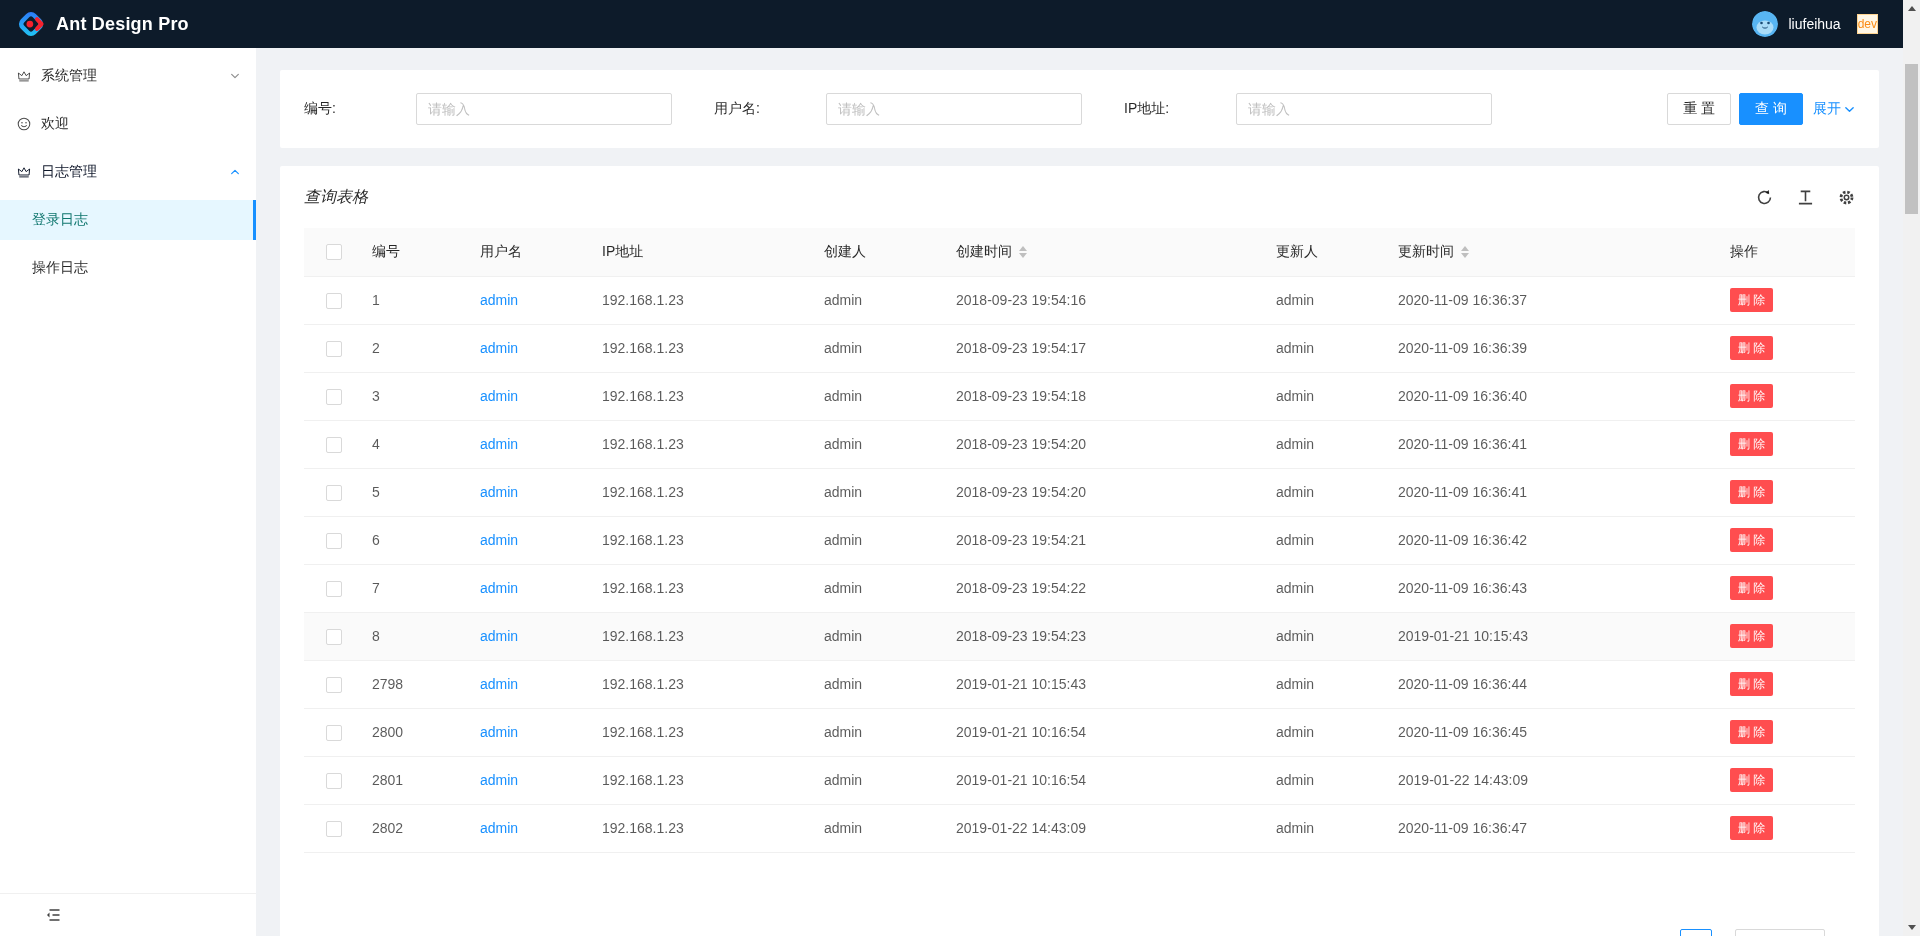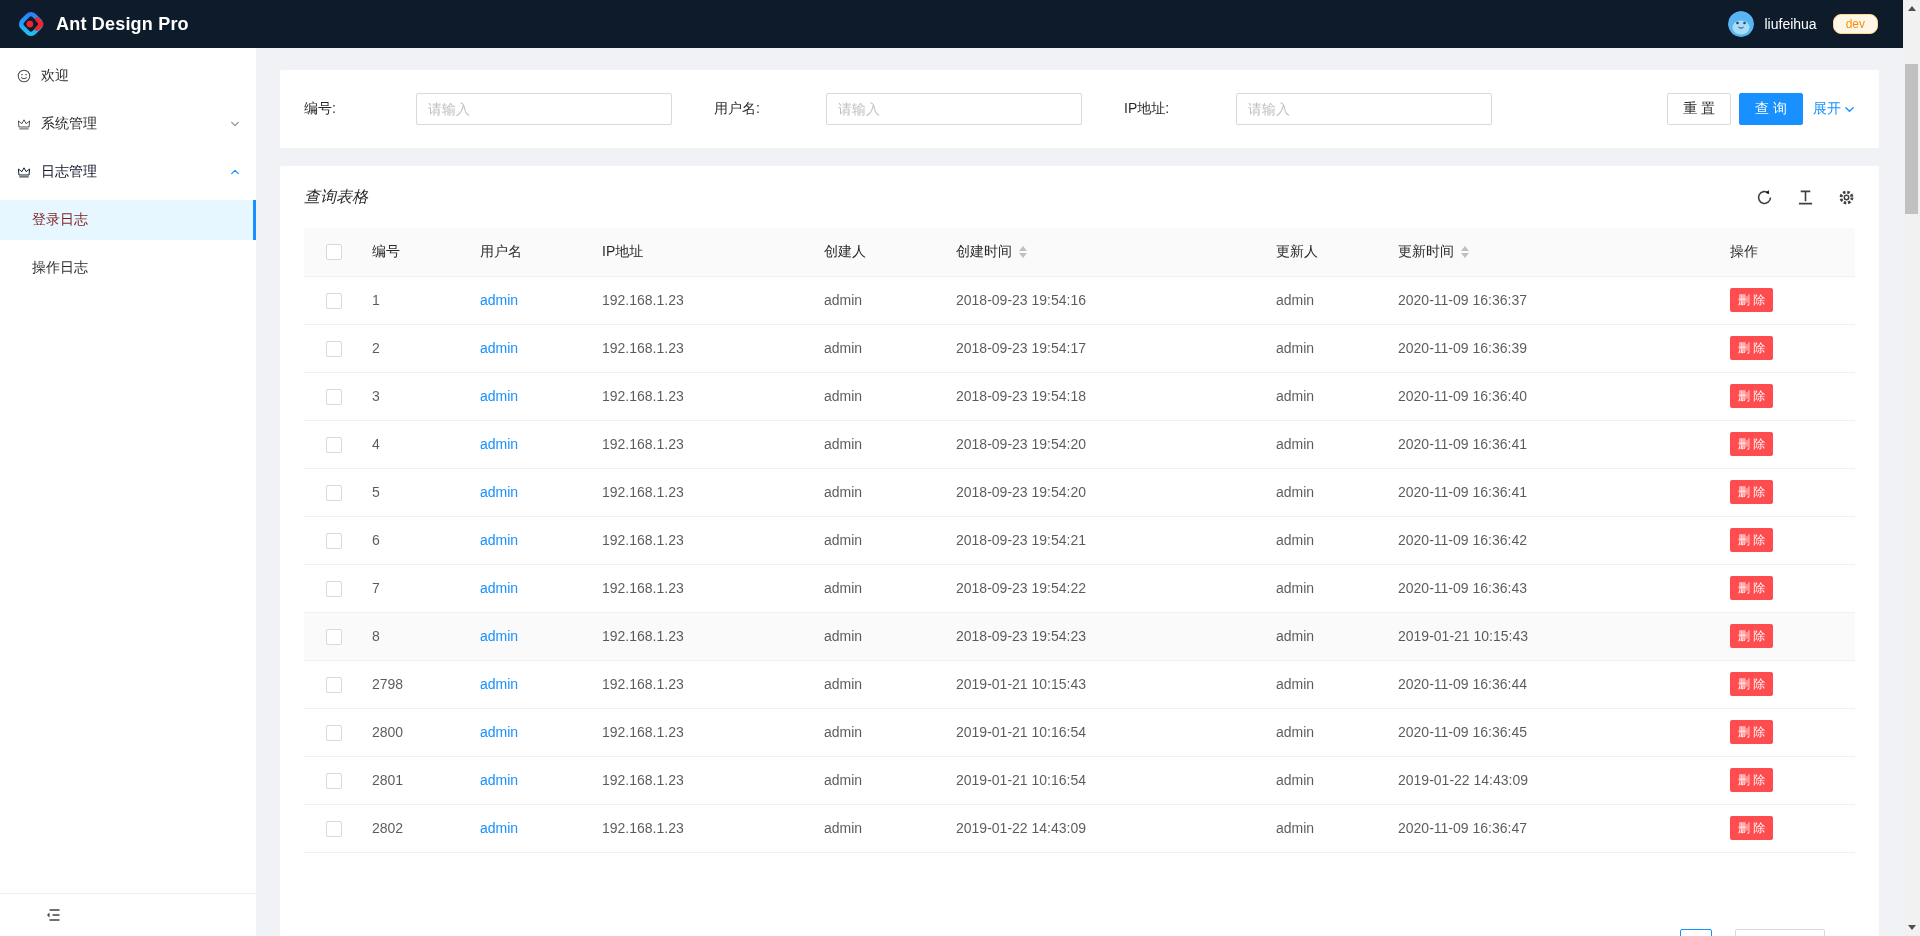--- a/index.html
+++ b/index.html
@@ -15,42 +15,42 @@
     position:absolute; top:0; left:0; width:1920px; height:48px;
     background:#0d1b2a; display:flex; align-items:center;
     padding:0 42px 0 16px; z-index:10;
   }
   .logo-wrap { display:flex; align-items:center; gap:10px; }
   .app-title { color:#fff; font-size:18px; font-weight:700; letter-spacing:.2px; }
   .header-right { margin-left:auto; display:flex; align-items:center; gap:10px; }
   .avatar { width:26px; height:26px; border-radius:50%; overflow:hidden; flex:0 0 auto; }
   .user-name { color:#fff; font-size:14px; }
   .env-tag {
-    margin-left:6px; font-size:12px; line-height:18px; padding:0 12px;
-    color:#fa8c16; background:#fff7e6; border:1px solid #ffd591; border-radius:8px;
+    margin-left:6px; font-size:12px; line-height:18px; padding:0 0;
+    color:#fa8c16; background:#fff7e6; border:1px solid #ffd591; border-radius:0;
   }
 
   
   .sidebar {
     position:absolute; top:48px; left:0; bottom:0; width:256px;
     background:#fff; display:flex; flex-direction:column; z-index:5;
   }
   .menu { flex:1 1 auto; padding-top:8px; }
   .menu-item {
     height:40px; margin-bottom:8px; display:flex; align-items:center;
     padding-left:17px; padding-right:16px; color:rgba(0,0,0,.85); cursor:pointer;
     position:relative; font-size:14px;
   }
   .menu-item .mi-icon { width:14px; height:14px; margin-right:10px; display:inline-flex; color:rgba(0,0,0,.7); }
   .menu-item.active-parent, .menu-item.active-parent .mi-icon { color:#0f172a; }
   .menu-item .chev { margin-left:auto; display:inline-flex; color:rgba(0,0,0,.45); }
   .menu-item.active-parent .chev { color:#1890ff; }
   .menu-sub { padding-left:32px; }
   .menu-sub.selected {
-    background:#e6f7ff; color:#7f1d1d;
+    background:#e6f7ff; color:#0f766e;
   }
   .menu-sub.selected::after {
     content:""; position:absolute; right:0; top:0; bottom:0; width:3px; background:#1890ff;
   }
   .sidebar-footer {
     flex:0 0 43px; border-top:1px solid #f0f0f0; display:flex; align-items:center;
     padding-left:45px; color:rgba(0,0,0,.75);
   }
 
   
@@ -158,42 +158,42 @@
     <span class="env-tag">dev</span>
   </div>
 </div>
 
 <div class="sidebar">
   <div class="menu">
 
     <div class="menu-item">
       <span class="mi-icon">
         <svg viewBox="0 0 16 16" width="14" height="14">
-          <circle cx="8" cy="8" r="6.6" fill="none" stroke="currentColor" stroke-width="1.2"></circle>
-          <circle cx="5.7" cy="6.6" r=".9" fill="currentColor"></circle>
-          <circle cx="10.3" cy="6.6" r=".9" fill="currentColor"></circle>
-          <path d="M5 9.3 a3.3 3.3 0 0 0 6 0" fill="none" stroke="currentColor" stroke-width="1.2"></path>
-        </svg>
-      </span>
-      <span>欢迎</span>
-    </div>
-
-    <div class="menu-item">
-      <span class="mi-icon">
-        <svg viewBox="0 0 16 16" width="14" height="14">
           <path d="M2.2 11.4 L1.6 4.6 L5.6 7.6 L8 3.2 L10.4 7.6 L14.4 4.6 L13.8 11.4 Z" fill="none" stroke="currentColor" stroke-width="1.1" stroke-linejoin="round"></path>
           <path d="M2.6 13.6 h10.8" stroke="currentColor" stroke-width="1.1"></path>
         </svg>
       </span>
       <span>系统管理</span>
       <span class="chev">
         <svg viewBox="0 0 12 12" width="10" height="10">
             <path d="M2 4 L6 8 L10 4" fill="none" stroke="currentColor" stroke-width="1.4" stroke-linecap="round" stroke-linejoin="round"></path>
           </svg>
       </span>
+    </div>
+
+    <div class="menu-item">
+      <span class="mi-icon">
+        <svg viewBox="0 0 16 16" width="14" height="14">
+          <circle cx="8" cy="8" r="6.6" fill="none" stroke="currentColor" stroke-width="1.2"></circle>
+          <circle cx="5.7" cy="6.6" r=".9" fill="currentColor"></circle>
+          <circle cx="10.3" cy="6.6" r=".9" fill="currentColor"></circle>
+          <path d="M5 9.3 a3.3 3.3 0 0 0 6 0" fill="none" stroke="currentColor" stroke-width="1.2"></path>
+        </svg>
+      </span>
+      <span>欢迎</span>
     </div>
 
     <div class="menu-item active-parent">
       <span class="mi-icon">
         <svg viewBox="0 0 16 16" width="14" height="14">
           <path d="M2.2 11.4 L1.6 4.6 L5.6 7.6 L8 3.2 L10.4 7.6 L14.4 4.6 L13.8 11.4 Z" fill="none" stroke="currentColor" stroke-width="1.1" stroke-linejoin="round"></path>
           <path d="M2.6 13.6 h10.8" stroke="currentColor" stroke-width="1.1"></path>
         </svg>
       </span>
       <span>日志管理</span>

